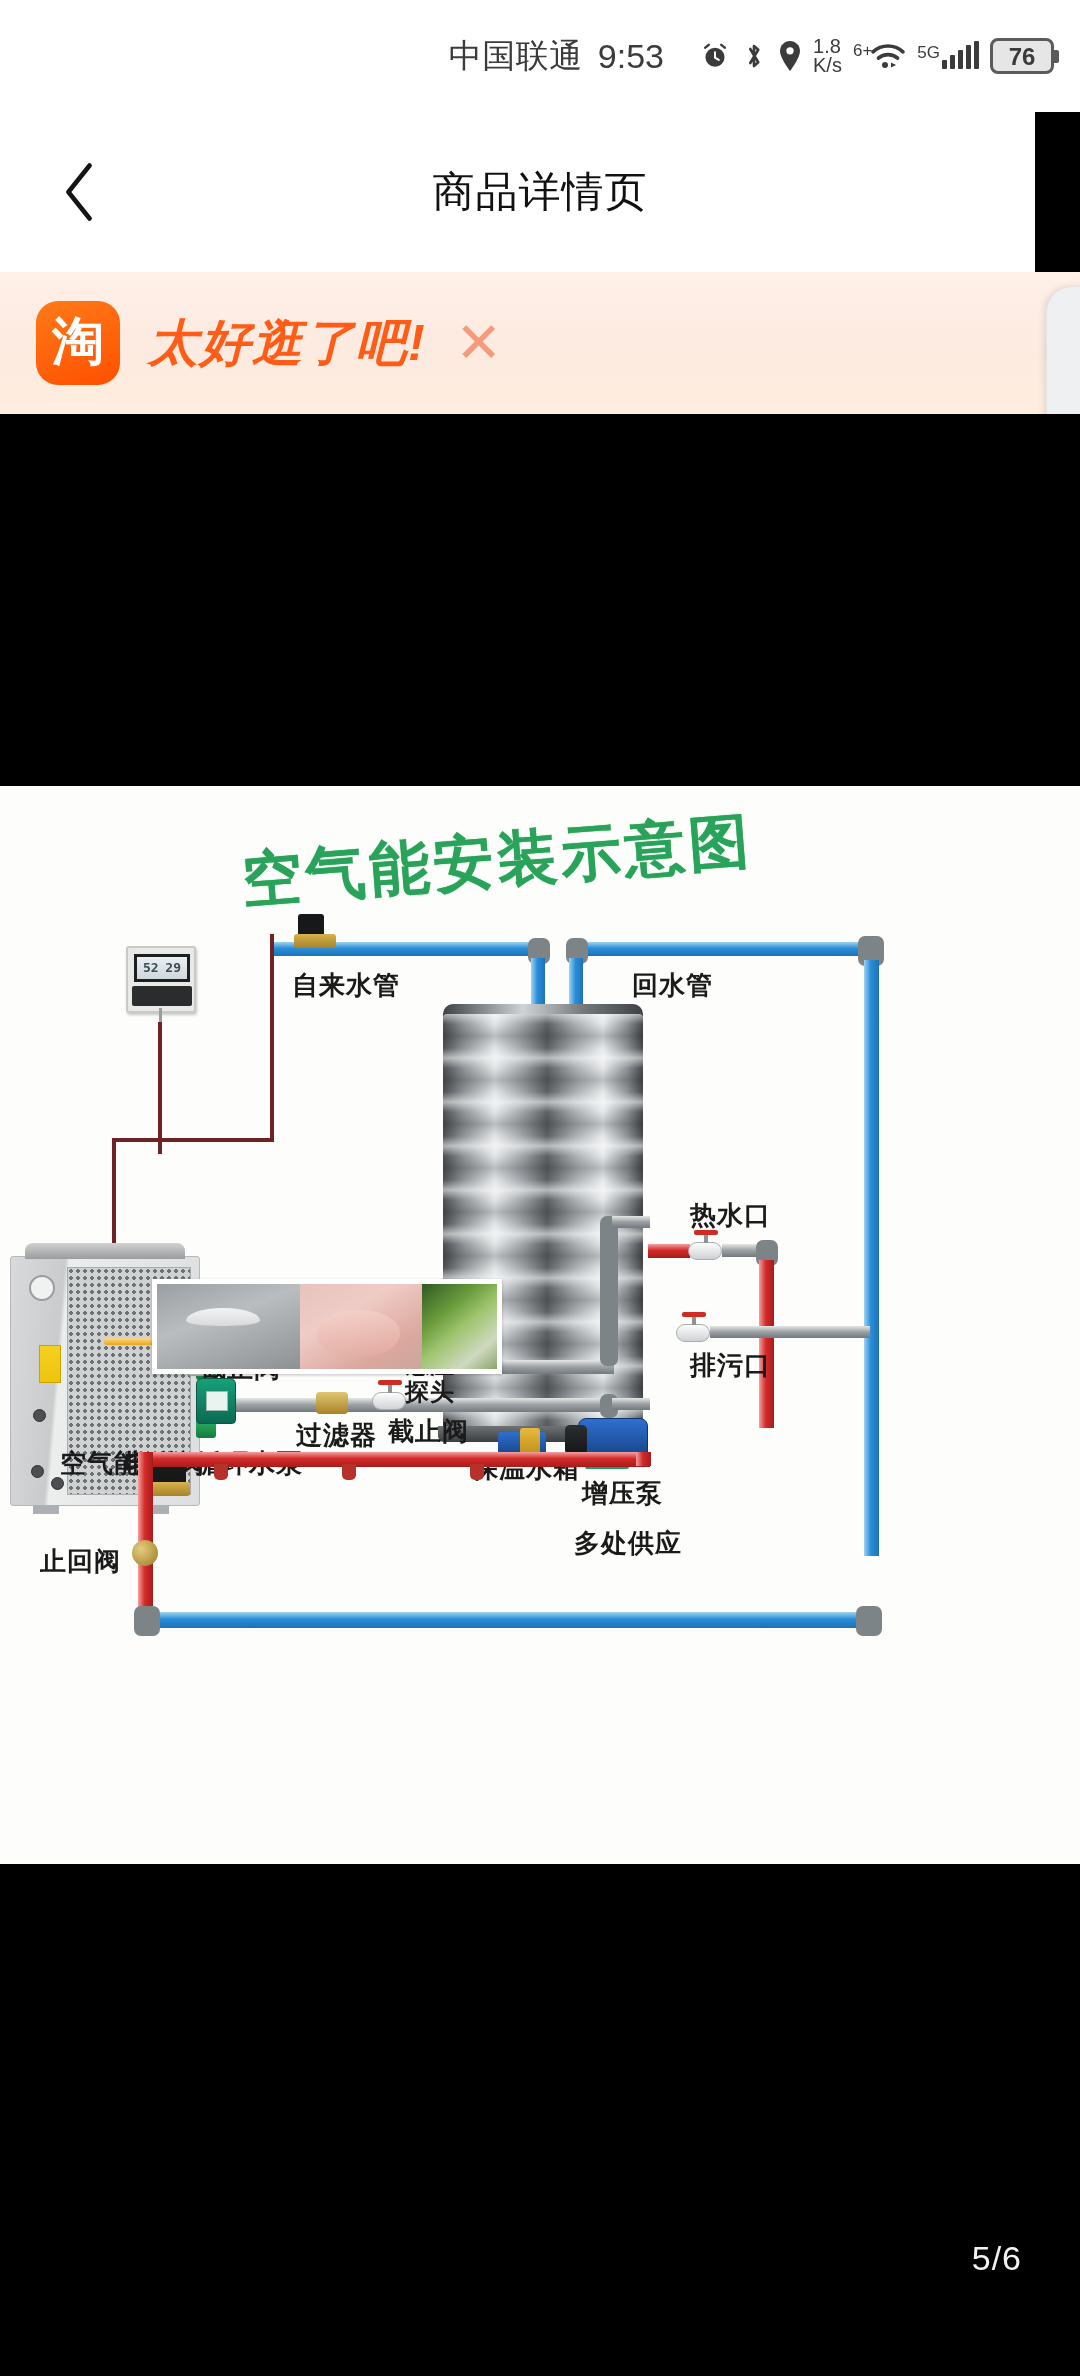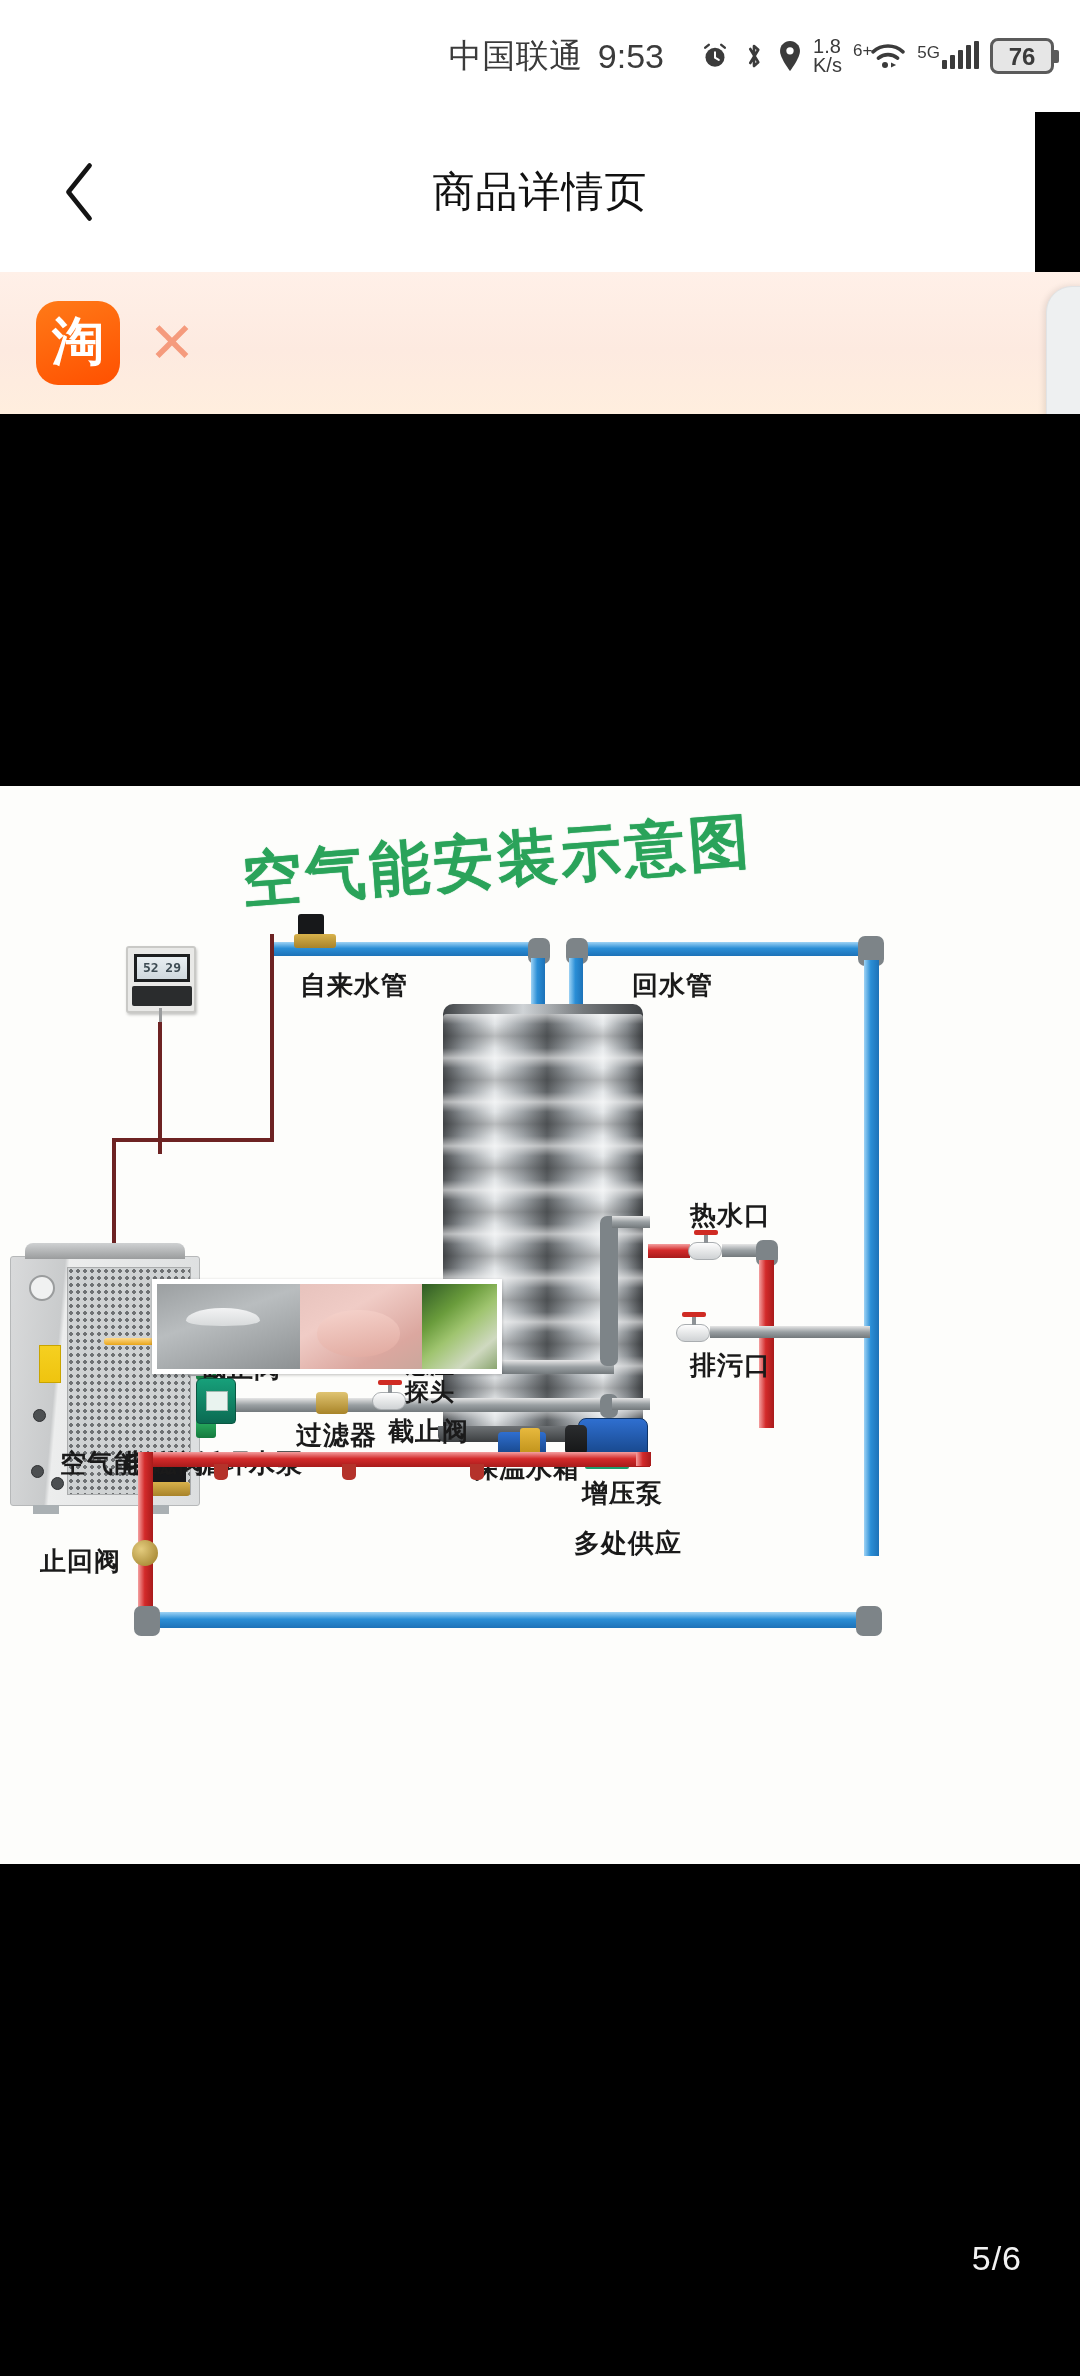--- a/index.html
+++ b/index.html
@@ -316,20 +316,21 @@
       </svg>
     </span>
   </div>
   <div class="page-title">商品详情页</div>
 </div>
 
 <div class="banner">
   <div class="tb-logo">
     <b>淘</b>
   </div>
+  <div class="tb-slogan">太好逛了吧!</div>
   <div class="tb-close">✕</div>
 </div>
 
 <div class="side-panel"></div>
 
 <div class="content">
 
   <div class="diagram">
 
     <div class="dg-title">空气能安装示意图</div>
@@ -340,21 +341,21 @@
 
     <div class="sol" style="left:298px; top:128px; width:26px; height:24px;"></div>
 
     <div class="px pipe-b" style="left:578px; top:156px; width:290px; height:14px;"></div>
     <div class="px elbow" style="left:566px; top:152px; width:22px; height:26px;"></div>
     <div class="px pipe-b-v" style="left:569px; top:172px; width:14px; height:60px;"></div>
 
     <div class="px elbow" style="left:858px; top:150px; width:26px; height:30px;"></div>
     <div class="px pipe-b-v" style="left:864px; top:174px; width:15px; height:596px;"></div>
 
-    <div class="lbl" style="left:300px; top:182px;">自来水管</div>
+    <div class="lbl" style="left:292px; top:182px;">自来水管</div>
     <div class="lbl" style="left:632px; top:182px;">回水管</div>
 
     <div class="tank-top"></div>
     <div class="tank"></div>
     <div class="tank-base"></div>
     <div class="lbl" style="left:472px; top:665px;">保温水箱</div>
 
     <div class="ctrl">
       <div class="ctrl-lcd">
         <span class="a">52</span>

